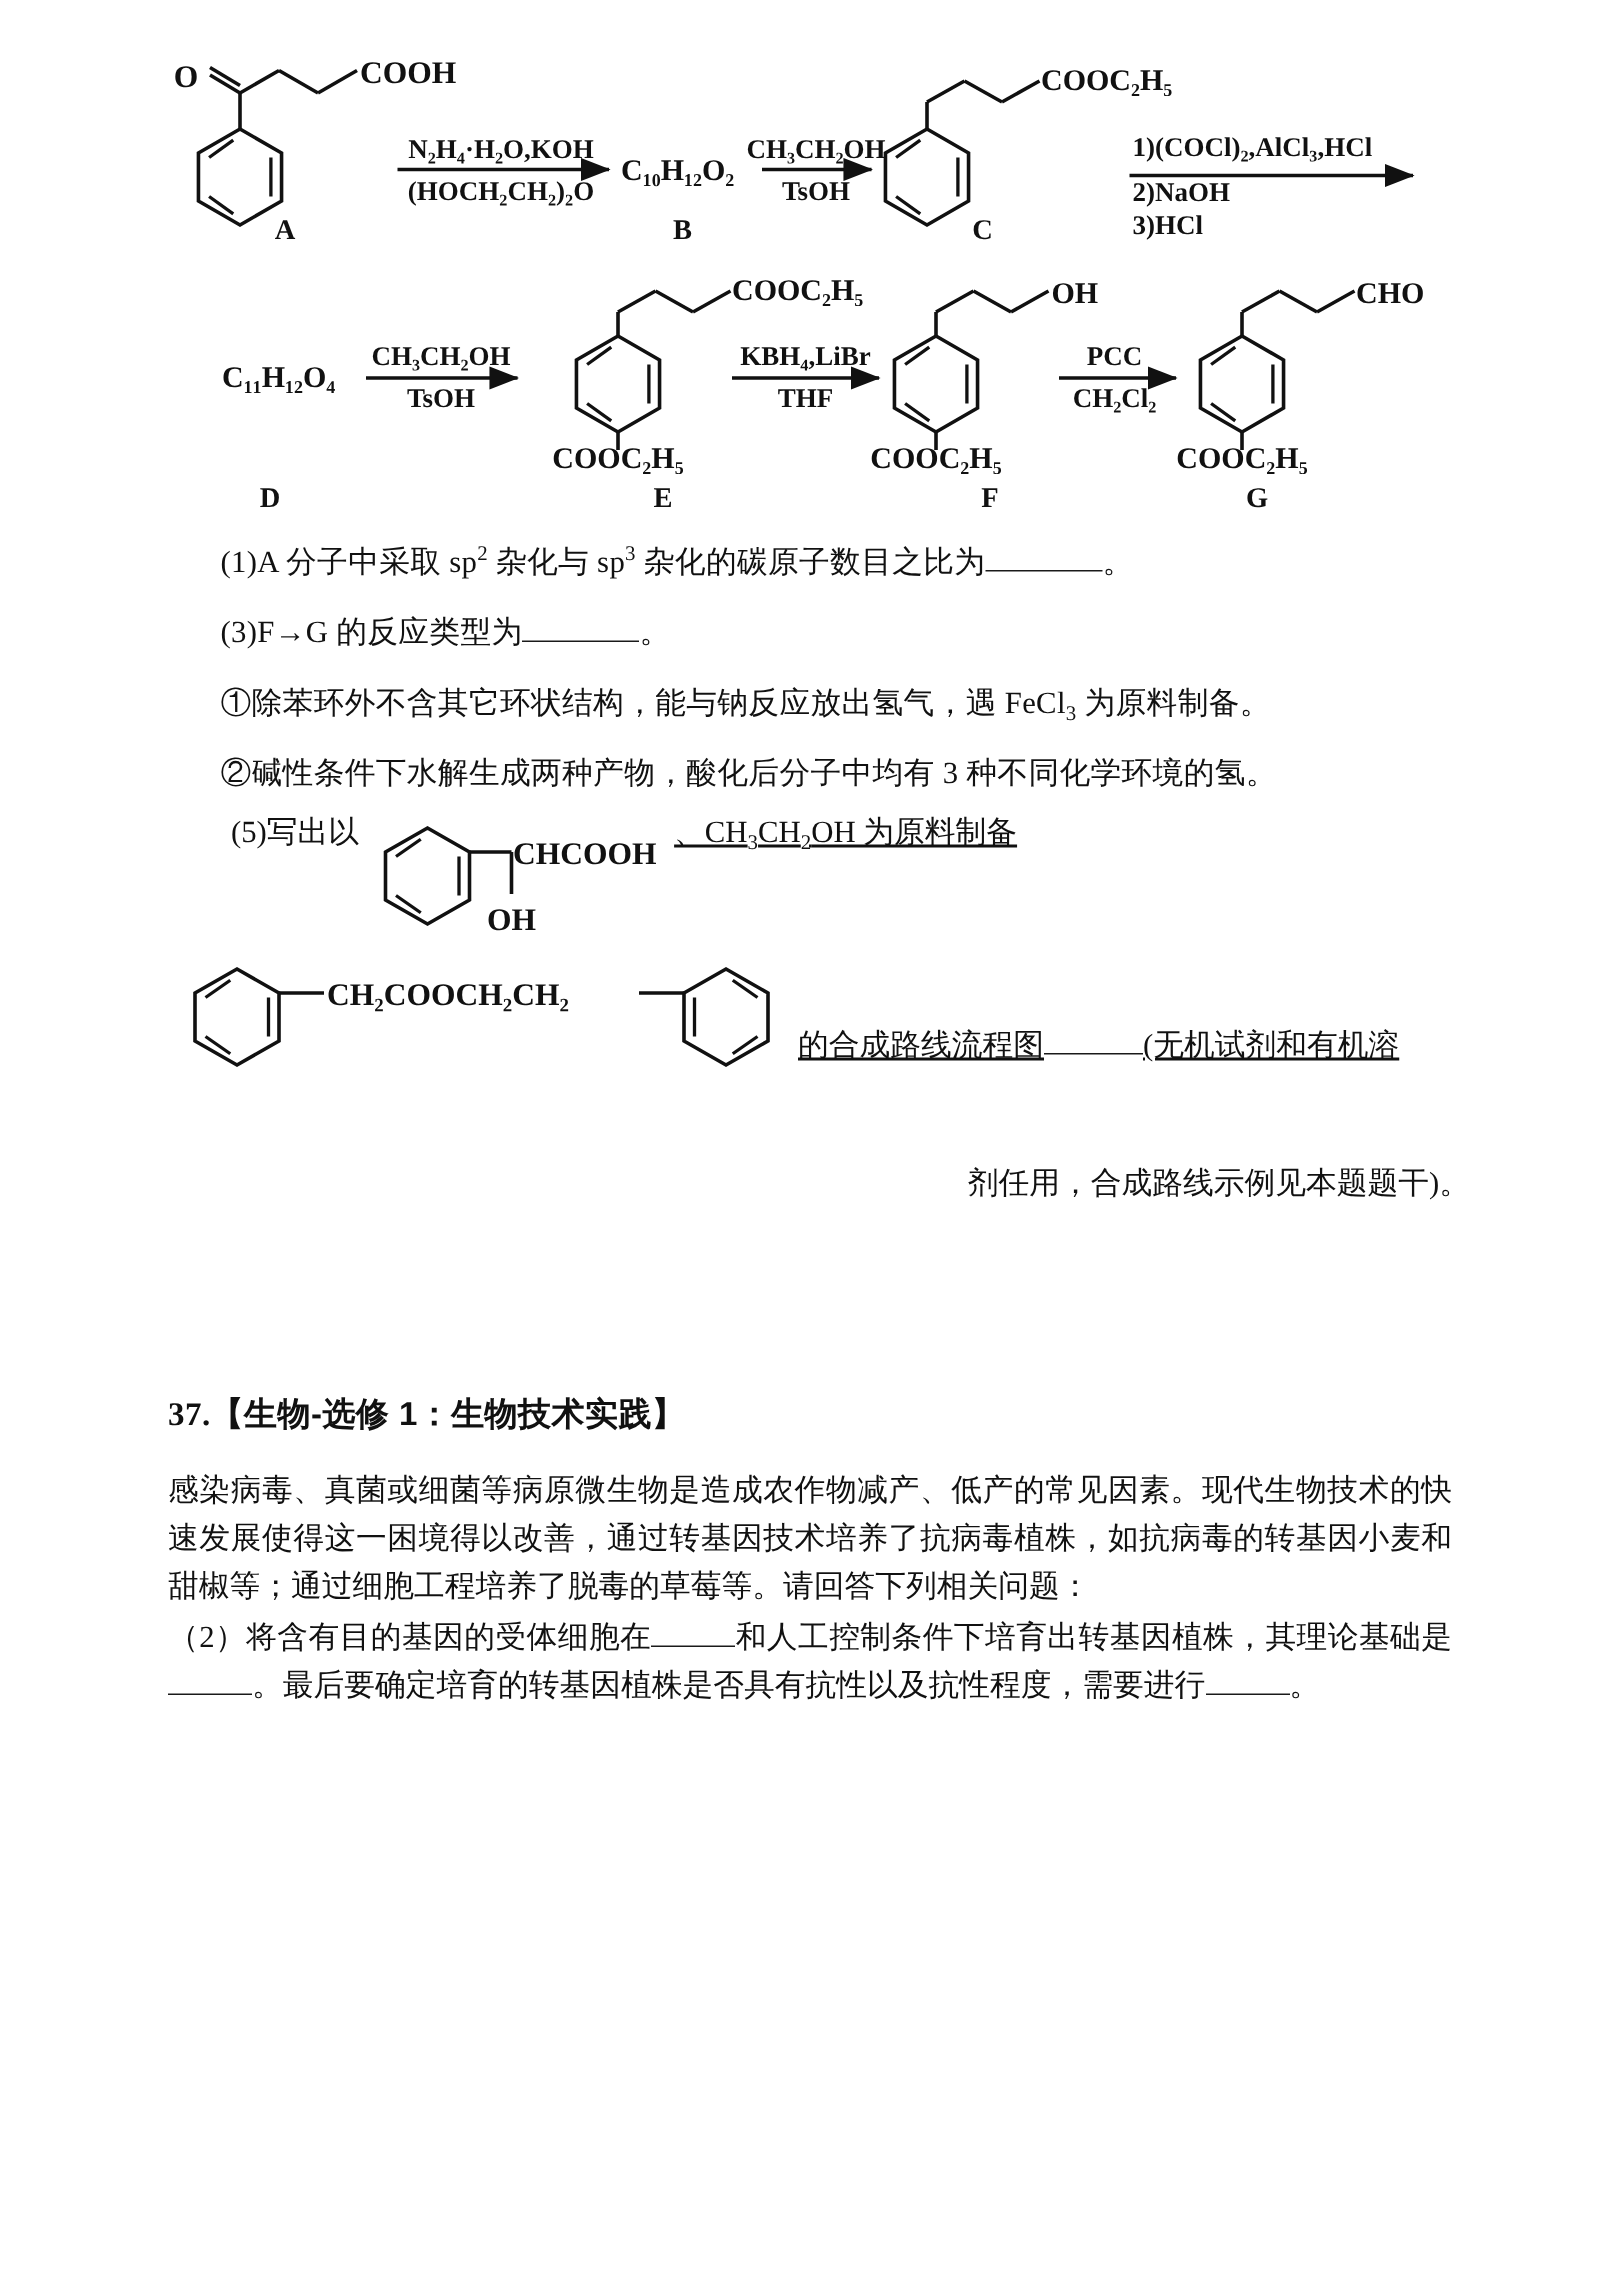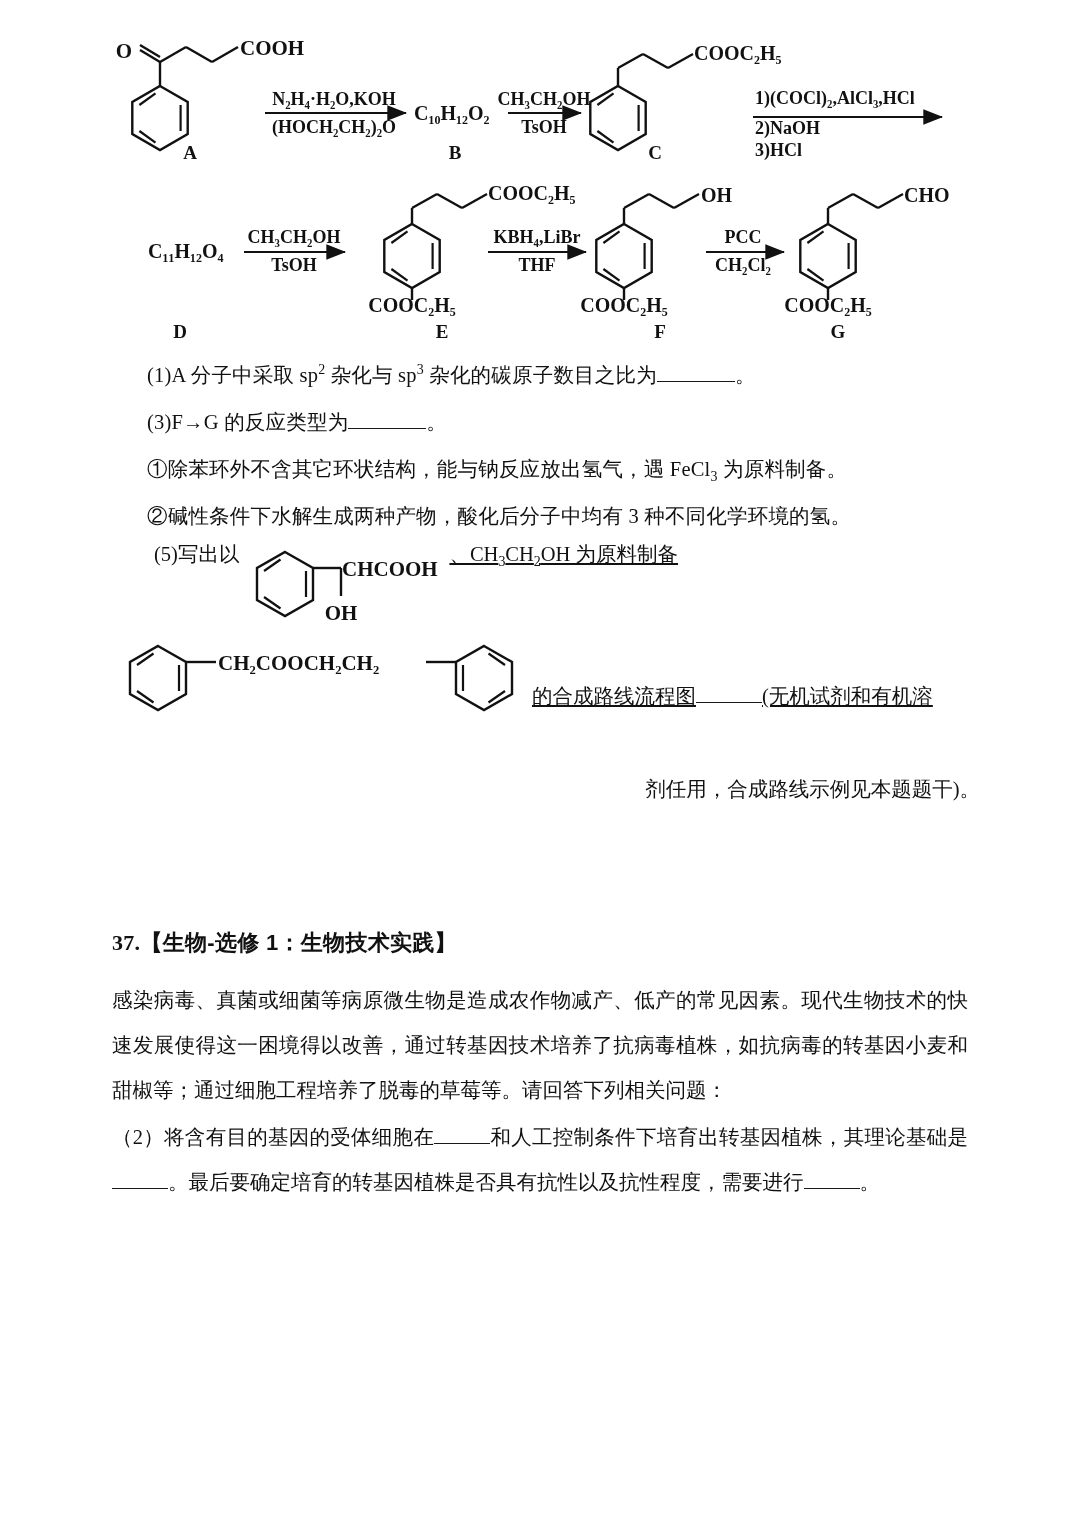--- a/index.html
+++ b/index.html
@@ -84,21 +84,21 @@
   .bio-title {
     font-family: "Liberation Sans", "DejaVu Sans", sans-serif;
     font-weight: bold;
     font-size: 22px;
     letter-spacing: 0.3px;
     margin-bottom: 20px;
   }
   .bio-title .num { font-family: "Liberation Serif", serif; }
   .bio-p {
     font-size: 20.5px;
-    line-height: 45px;
+    line-height: 32px;
     text-align: justify;
     text-justify: inter-ideograph;
     margin: 0 16px 2px 0;
   }
 </style>
 </head>
 <body>
 
 <div id="page">
 

